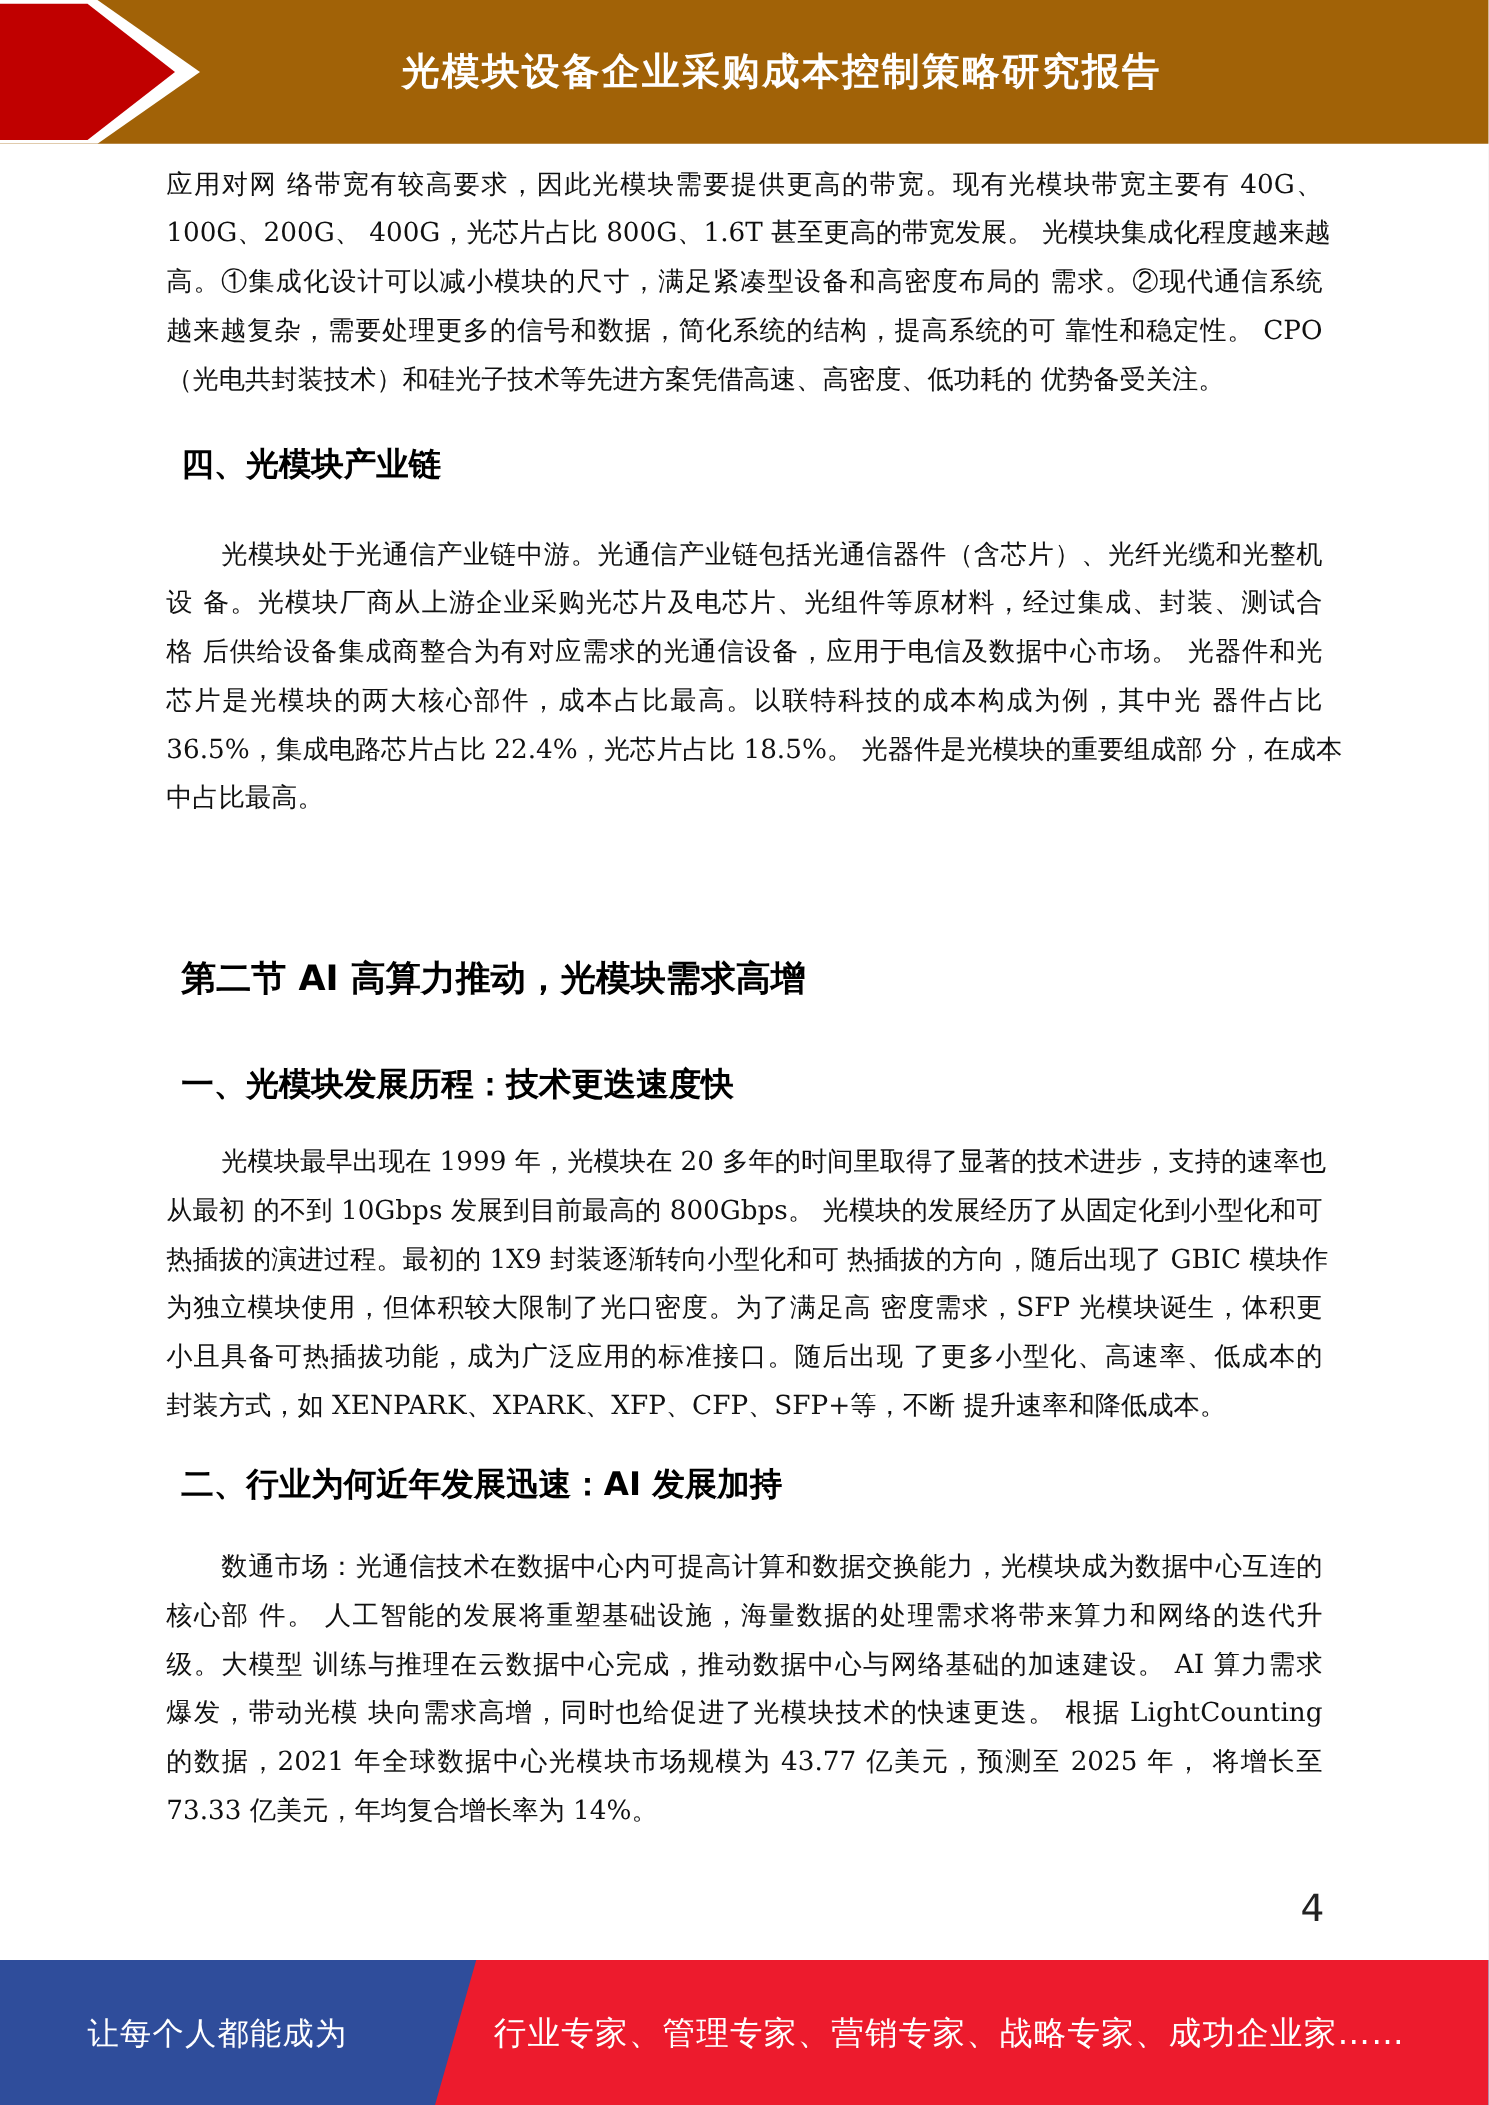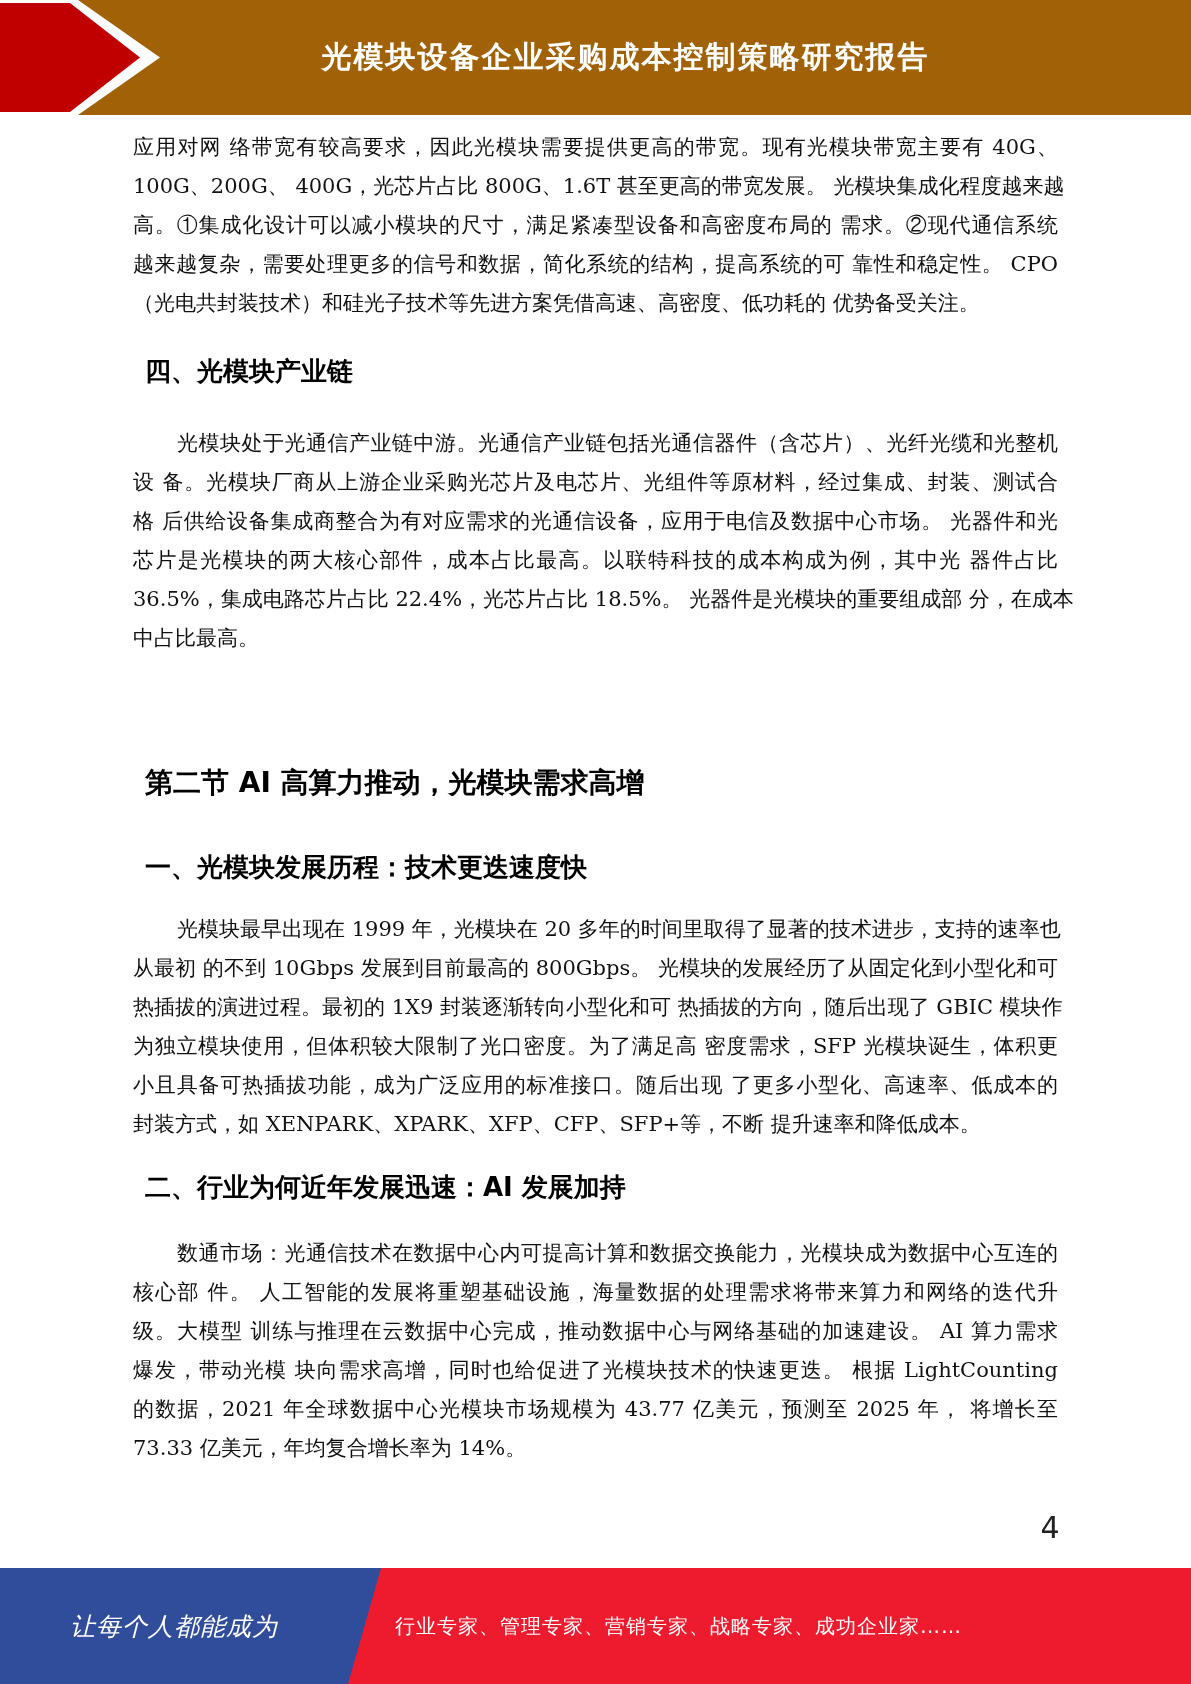--- a/index.html
+++ b/index.html
@@ -57,26 +57,25 @@
   .footer-red{
     position:absolute;top:0;left:348px;right:0;height:116px;
     background:#ED1B2D;
     clip-path:polygon(33px 0, 100% 0, 100% 100%, 0 100%);
   }
   .footer-left-text{
     position:absolute;top:0;left:0;width:348px;height:116px;
     display:flex;align-items:center;justify-content:center;
     color:#fff;font-size:25px;letter-spacing:1px;
     font-family:"DejaVu Sans", sans-serif;
-    font-style:italic;
   }
   .footer-right-text{
     position:absolute;top:0;left:395px;right:20px;height:116px;
     display:flex;align-items:center;
-    color:#fff;font-size:20px;letter-spacing:1px;
+    color:#fff;font-size:26px;letter-spacing:1px;
     font-family:"DejaVu Sans", sans-serif;
   }
 </style>
 </head>
 <body>
 
 <div class="page">
 
   <div class="header-bar">
     <svg class="header-arrow" viewBox="0 0 170 115" xmlns="http://www.w3.org/2000/svg" aria-hidden="true">

